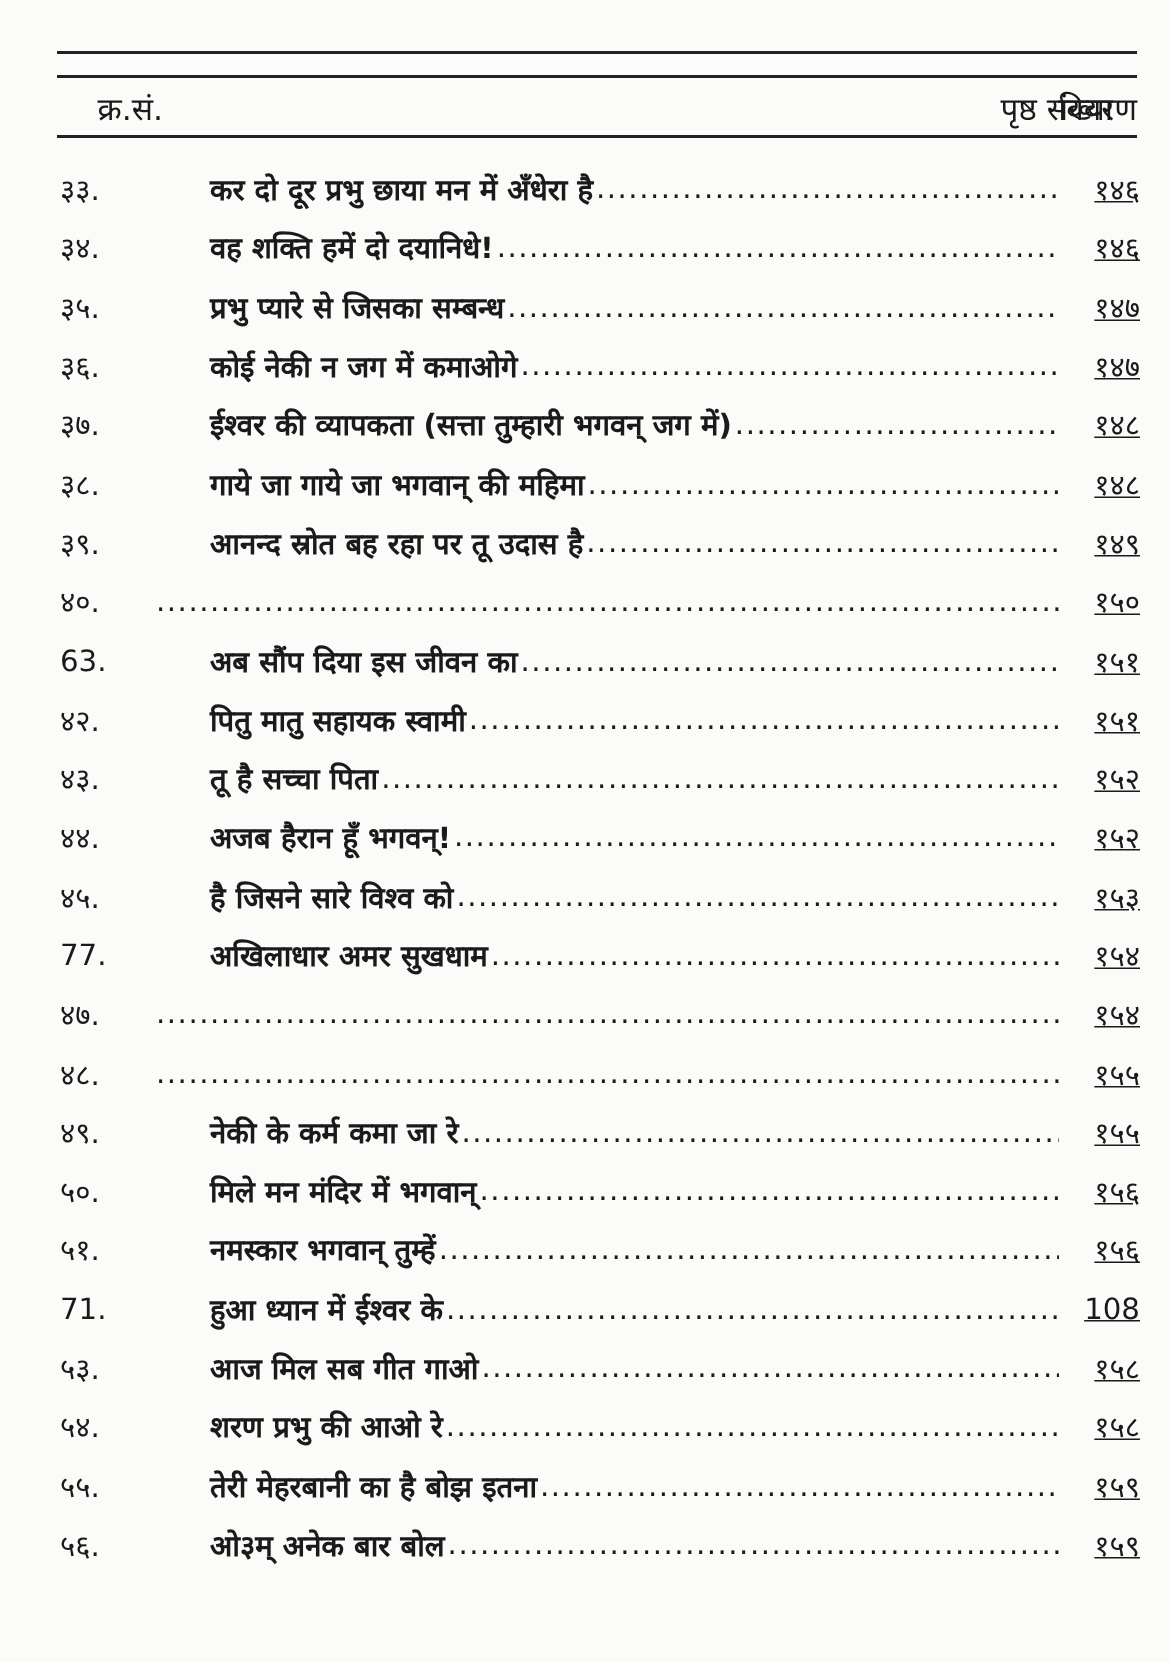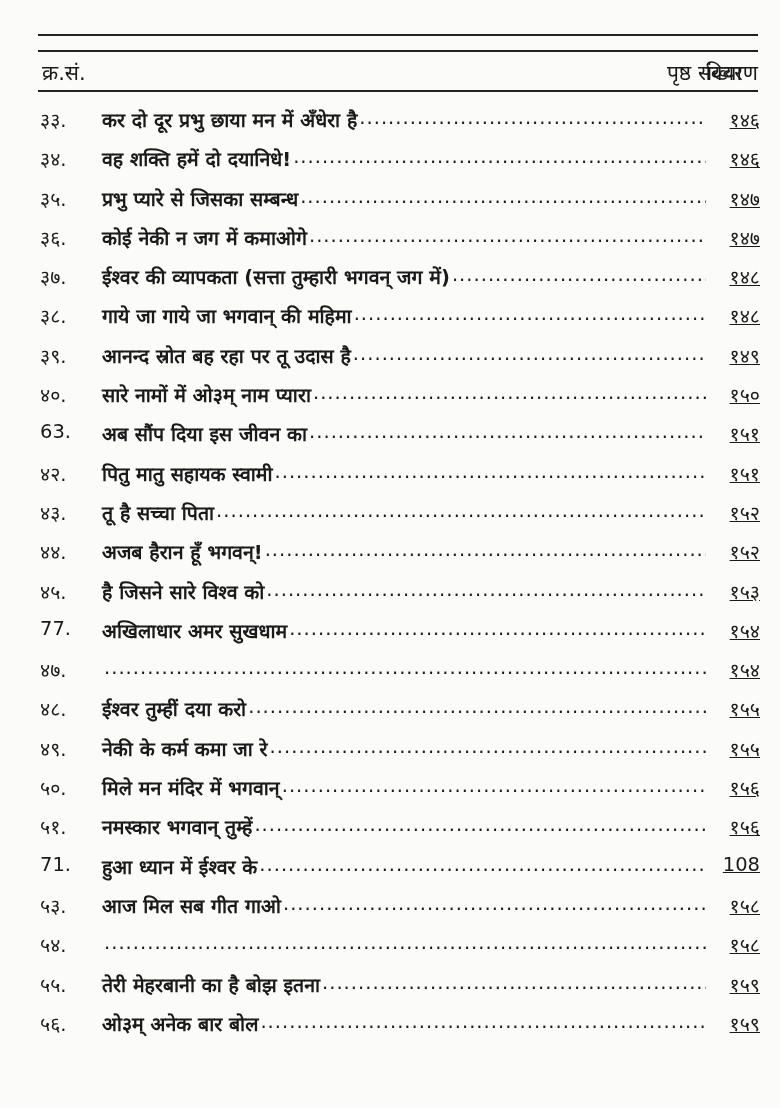--- a/index.html
+++ b/index.html
@@ -2,28 +2,28 @@
 <html><head>
 <meta charset="utf-8">
 <style>
   html, body { margin: 0; padding: 0; }
   body {
     width: 780px; height: 1108px; background: #fbfbf9; position: relative; overflow: hidden;
     font-family: "DejaVu Sans", "Liberation Sans", sans-serif; color: #1a1a1a;
   }
   .rule { position: absolute; left: 38px; width: 720px; height: 2px; background: #222; }
   .header { position: absolute; left: 38px; width: 720px; top: 56px; height: 32px; font-size: 21px; }
-  .header span { position: absolute; top: 2px; }
+  .header span { position: absolute; top: 2px; margin-left: 23px; }
   .h-num { left: 4px; }
   .h-desc { left: 0; right: 0; text-align: right; }
   .h-page { right: 16px; }
   .toc { position: absolute; left: 38px; top: 106px; width: 722px; }
-  .row { display: flex; align-items: flex-start; height: 39.3px; font-size: 19.5px; font-weight: bold; white-space: nowrap; }
+  .row { display: flex; align-items: center; height: 39.3px; font-size: 19.5px; font-weight: bold; white-space: nowrap; }
   .num { width: 62px; flex: none; font-weight: normal; padding-left: 2px; }
-  .title { flex: none; }
+  .title { flex: none; margin-left: 38px; }
   .dots { flex: 1; overflow: hidden; margin: 0 2px; font-weight: normal; letter-spacing: 1px; }
   .dots::after { content: "........................................................................................................................................................"; }
   .page { flex: none; width: 52px; text-align: right; font-weight: normal; text-decoration: underline; }
 </style>
 </head>
 <body>
 
 <div class="rule" style="top:34px;"></div>
 <div class="rule" style="top:50px;"></div>
 
@@ -73,21 +73,20 @@
       <span class="page">१४८</span>
     </div>
     <div class="row">
       <span class="num">३९.</span>
       <span class="title">आनन्द स्रोत बह रहा पर तू उदास है</span>
       <span class="dots"></span>
       <span class="page">१४९</span>
     </div>
     <div class="row">
       <span class="num">४०.</span>
-      <span class="title">सारे नामों में ओ३म् नाम प्यारा</span>
       <span class="dots"></span>
       <span class="page">१५०</span>
     </div>
     <div class="row">
       <span class="num">63.</span>
       <span class="title">अब सौंप दिया इस जीवन का</span>
       <span class="dots"></span>
       <span class="page">१५१</span>
     </div>
     <div class="row">
@@ -120,21 +119,20 @@
       <span class="dots"></span>
       <span class="page">१५४</span>
     </div>
     <div class="row">
       <span class="num">४७.</span>
       <span class="dots"></span>
       <span class="page">१५४</span>
     </div>
     <div class="row">
       <span class="num">४८.</span>
-      <span class="title">ईश्वर तुम्हीं दया करो</span>
       <span class="dots"></span>
       <span class="page">१५५</span>
     </div>
     <div class="row">
       <span class="num">४९.</span>
       <span class="title">नेकी के कर्म कमा जा रे</span>
       <span class="dots"></span>
       <span class="page">१५५</span>
     </div>
     <div class="row">
@@ -156,20 +154,21 @@
       <span class="page">108</span>
     </div>
     <div class="row">
       <span class="num">५३.</span>
       <span class="title">आज मिल सब गीत गाओ</span>
       <span class="dots"></span>
       <span class="page">१५८</span>
     </div>
     <div class="row">
       <span class="num">५४.</span>
+      <span class="title">शरण प्रभु की आओ रे</span>
       <span class="dots"></span>
       <span class="page">१५८</span>
     </div>
     <div class="row">
       <span class="num">५५.</span>
       <span class="title">तेरी मेहरबानी का है बोझ इतना</span>
       <span class="dots"></span>
       <span class="page">१५९</span>
     </div>
     <div class="row">

